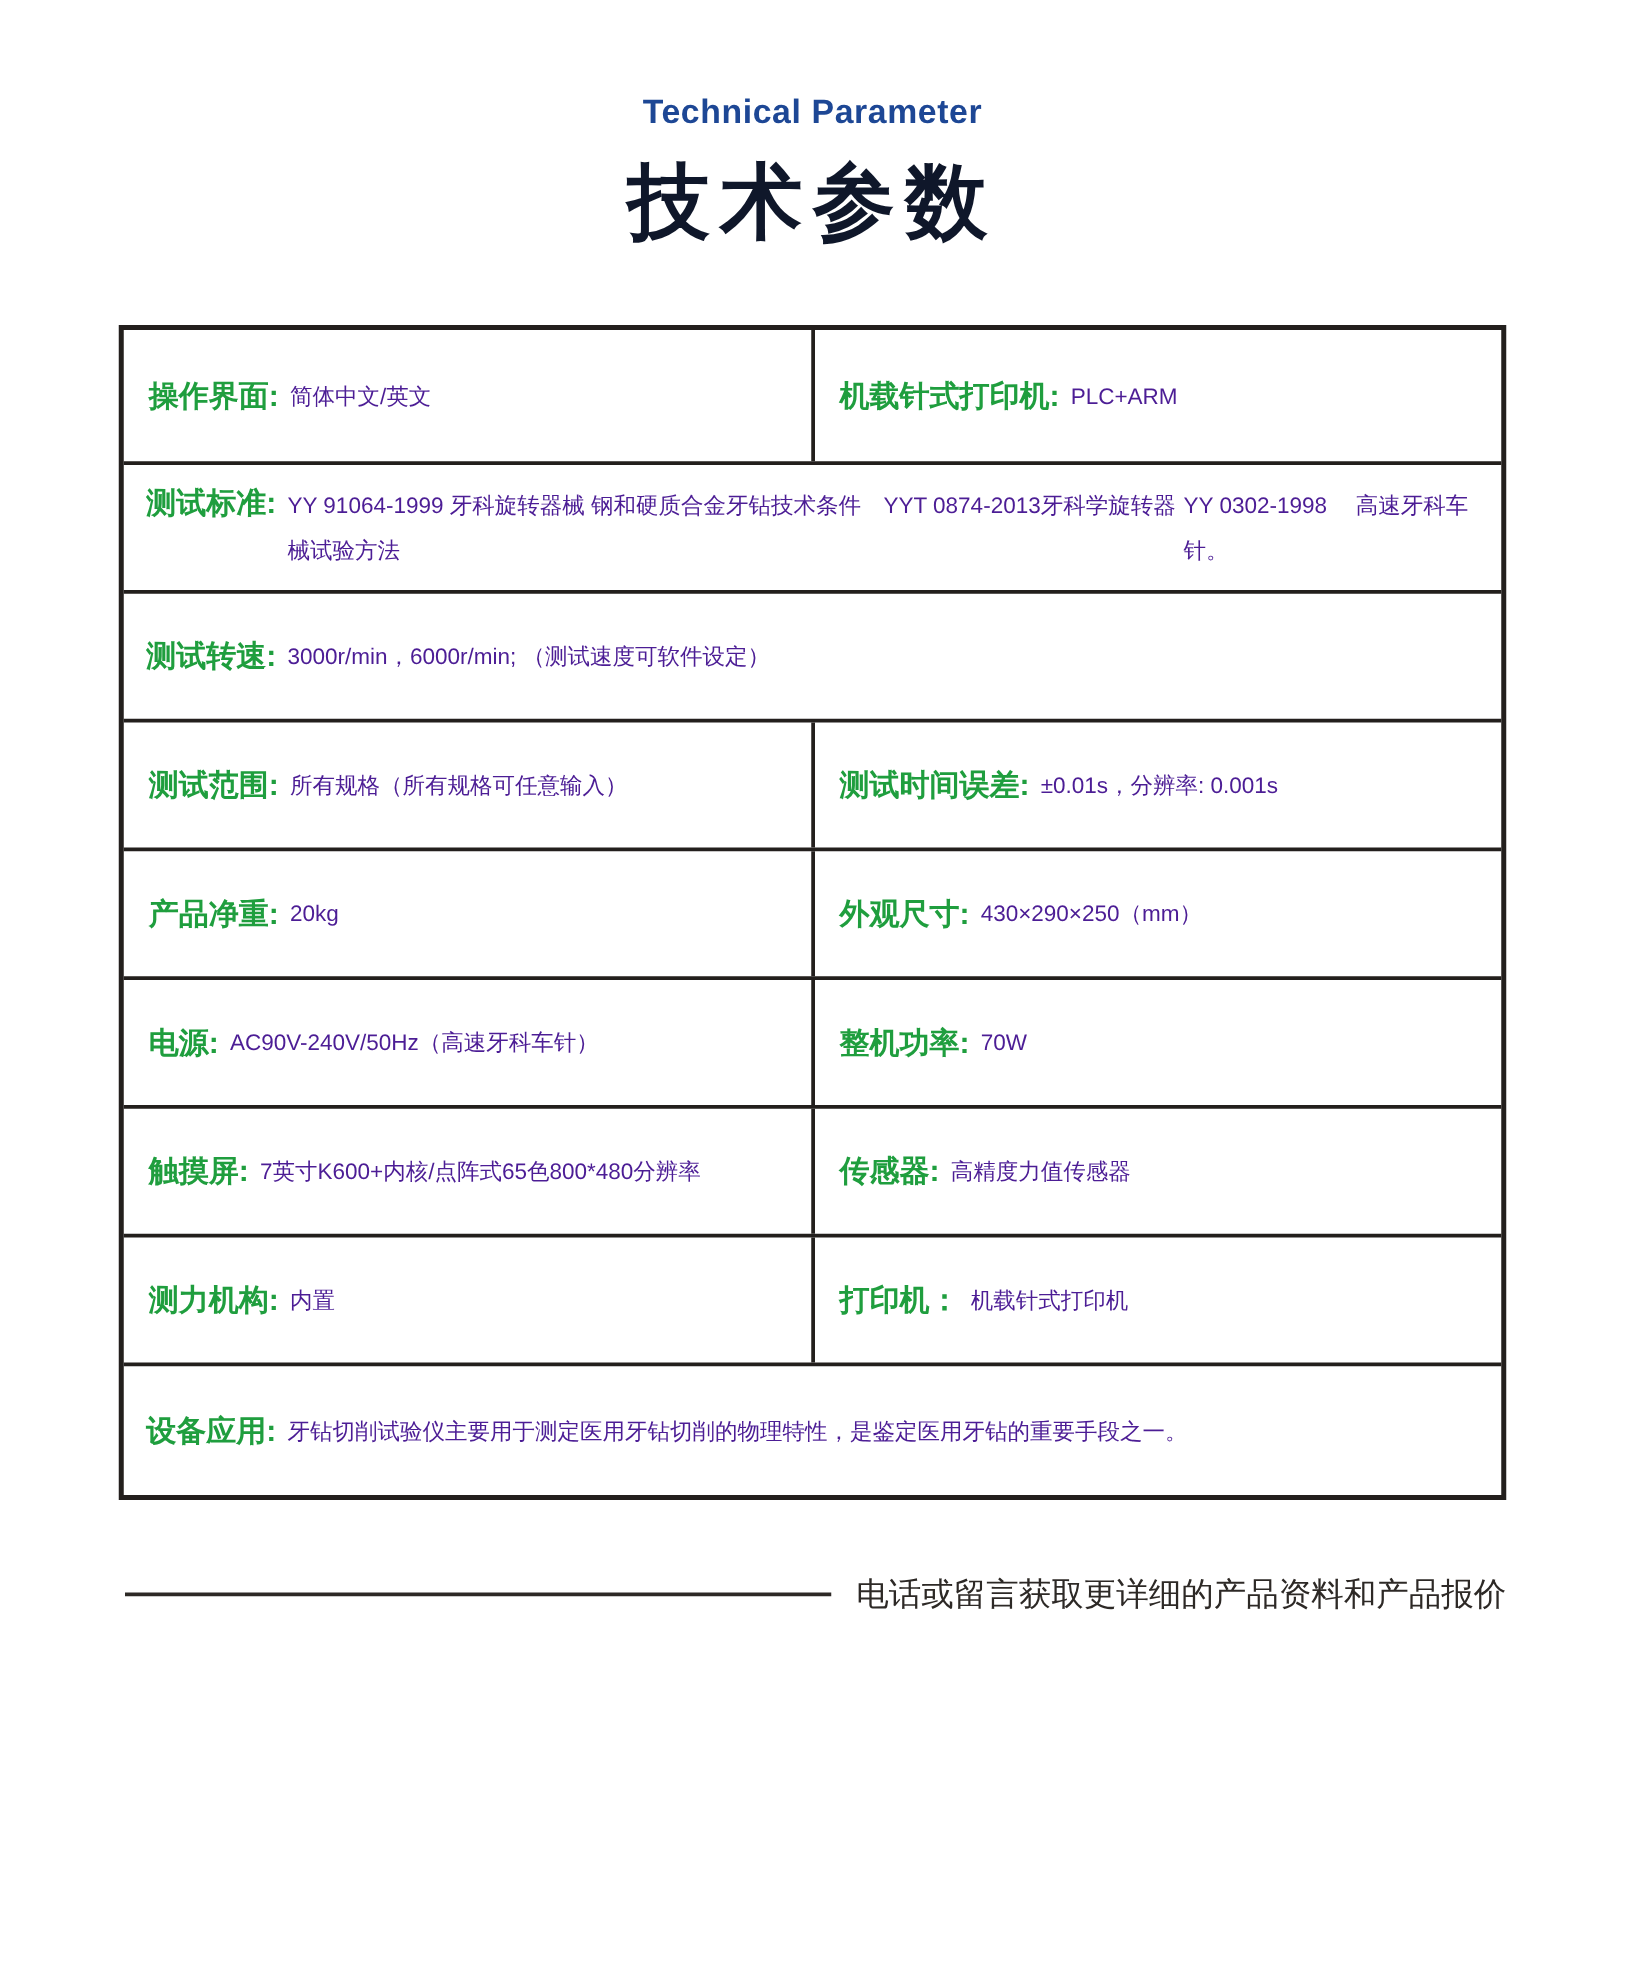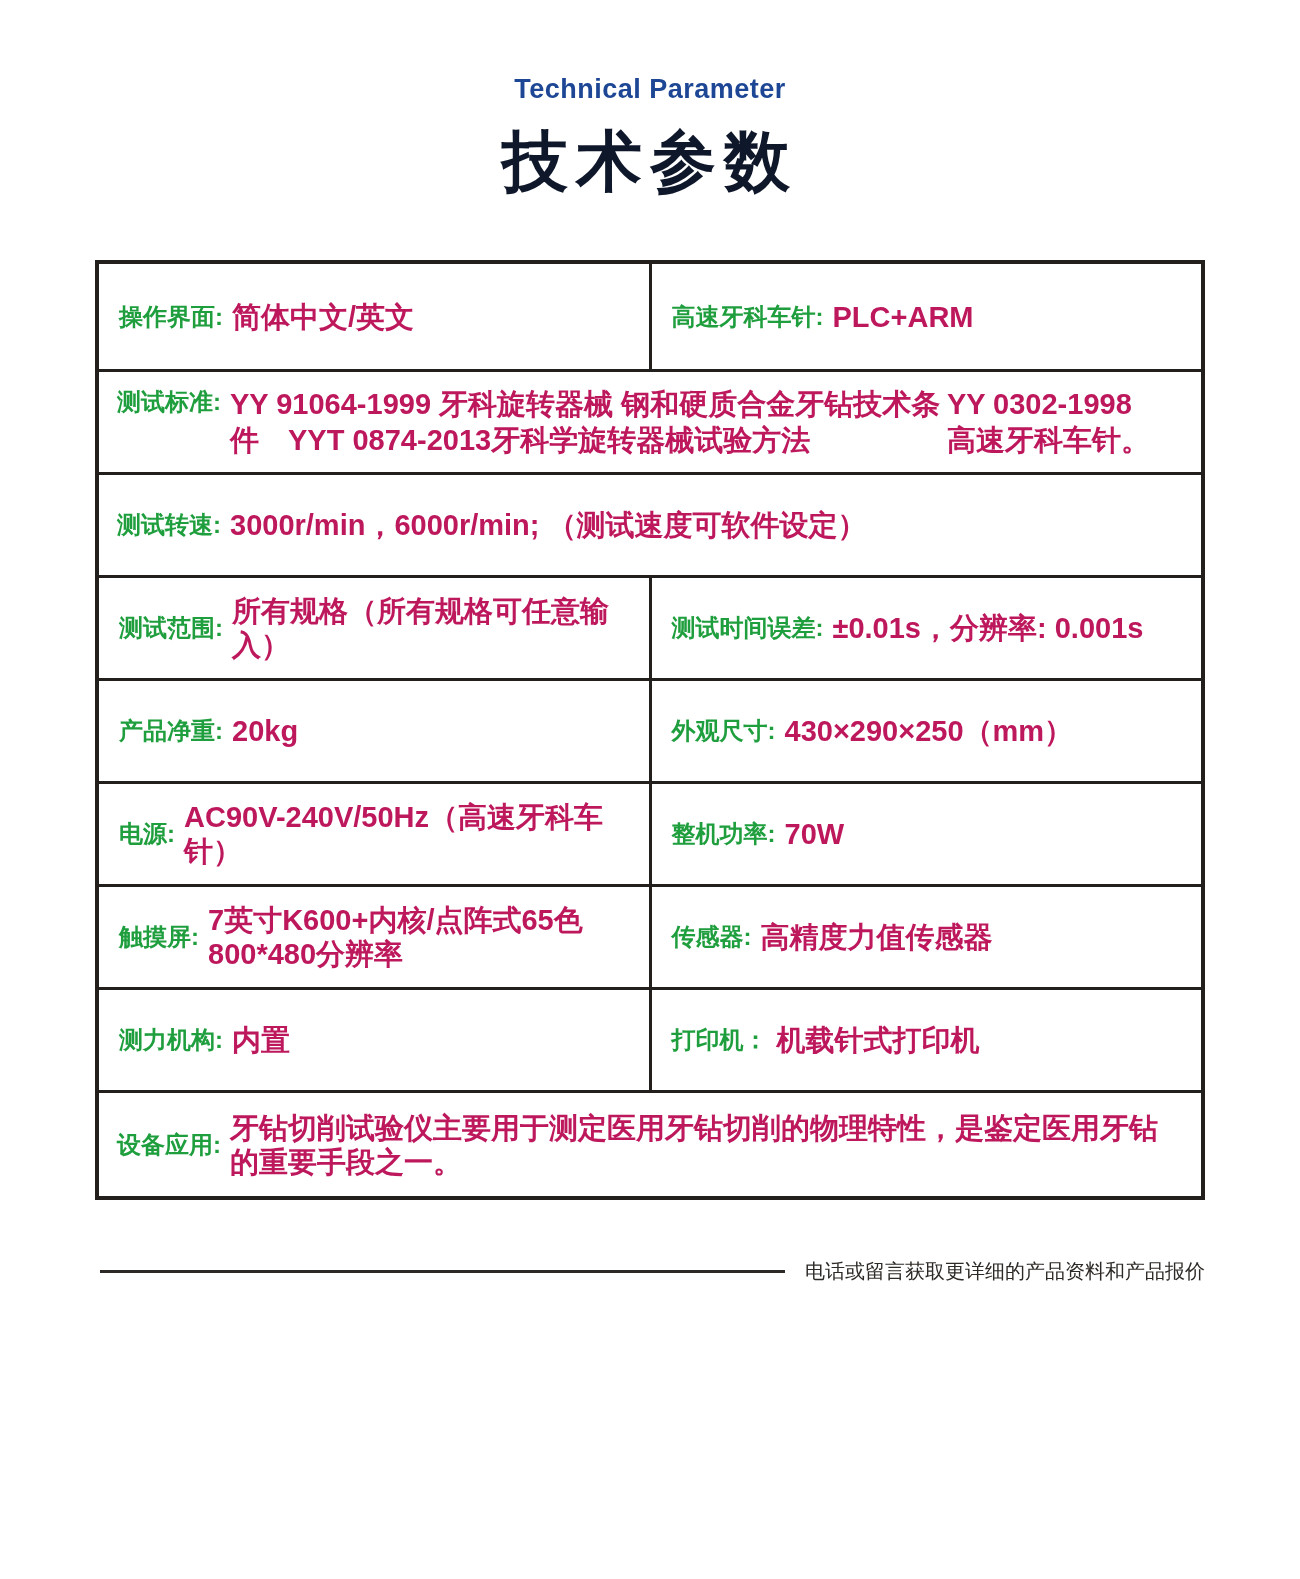--- a/index.html
+++ b/index.html
@@ -45,62 +45,62 @@
   .cell.wide { flex: none; width: 100%; padding-left: 18px; }
   .cell + .cell { border-left: 3px solid #231f1d; }
   .label {
     color: #1f9e3e;
     font-weight: 700;
     font-size: 24px;
     white-space: nowrap;
     margin-right: 9px;
   }
   .value {
-    color: #be185d;
-    font-size: 29px;
-    font-weight: 700;
+    color: #4c1d95;
+    font-size: 18px;
+    font-weight: 400;
     line-height: 34px;
   }
   .pair { display: flex; align-items: flex-start; }
   .value-lines { display: flex; flex-direction: row; }
   .value-lines .value { line-height: 36px; }
   .footer {
     position: absolute;
     left: 100px;
     width: 1105px;
     top: 1258px;
     display: flex;
     align-items: center;
     gap: 20px;
   }
   .footer-line { flex: 1; height: 3px; background: #2d2926; }
   .footer-text {
     color: #2d2926;
-    font-size: 20px;
+    font-size: 26px;
     font-weight: 500;
     white-space: nowrap;
   }
 </style>
 </head>
 <body>
 
 <div class="header">
   <div class="title-en">Technical Parameter</div>
   <div class="title-zh">技术参数</div>
 </div>
 
 <div class="spec-table">
 
   <div class="row tall">
     <div class="cell">
       <span class="label">操作界面:</span>
       <span class="value">简体中文/英文</span>
     </div>
     <div class="cell">
-      <span class="label">高速牙科车针:</span>
+      <span class="label">机载针式打印机:</span>
       <span class="value">PLC+ARM</span>
     </div>
   </div>
 
   <div class="row">
     <div class="cell wide">
       <div class="pair">
         <span class="label">测试标准:</span>
         <div class="value-lines">
           <div class="value">YY 91064-1999 牙科旋转器械 钢和硬质合金牙钻技术条件　YYT 0874-2013牙科学旋转器械试验方法</div>

